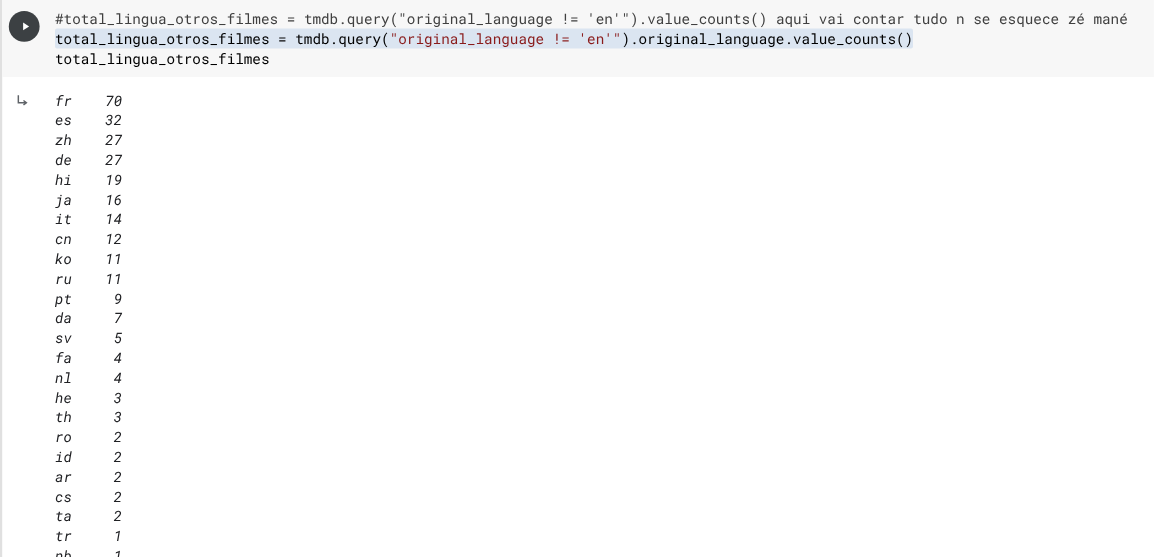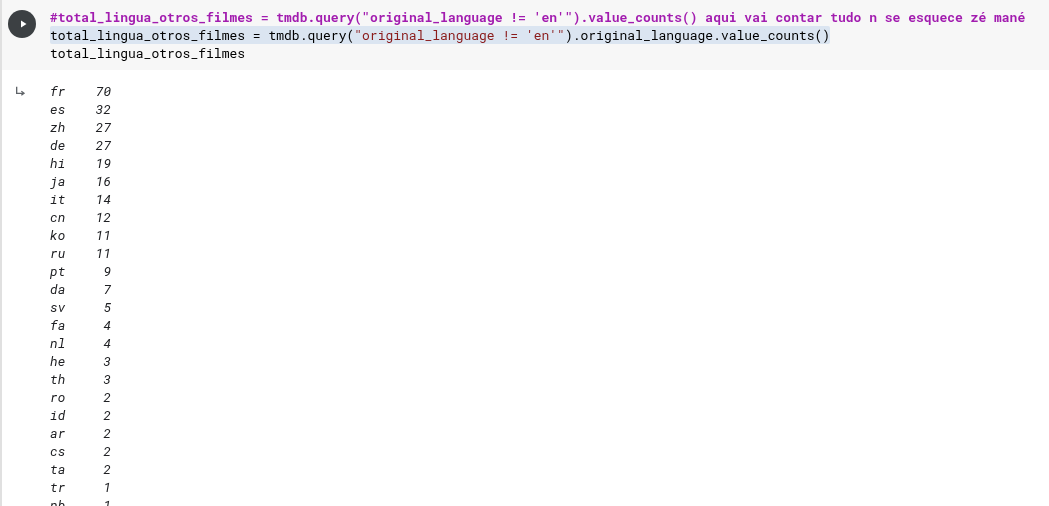--- a/index.html
+++ b/index.html
@@ -51,21 +51,21 @@
     .code-content {
       flex: 1;
       font-family: "Roboto Mono", Consolas, "Courier New", monospace;
       font-size: 13px;
       line-height: 18px;
       white-space: pre;
       color: #000;
       padding: 2px 8px;
       overflow-x: auto;
     }
-    .tok-comment { color: #a21caf; font-weight: bold; }
+    .tok-comment { color: #404040; }
     .tok-string { color: #8a1b1b; }
     .highlight {
       background: rgba(166, 195, 229, 0.35);
       border-radius: 2px;
       text-align: center;
     }
     .output-area {
       display: flex;
       border-left: 2px solid #e0e0e0;
       padding-top: 12px;

